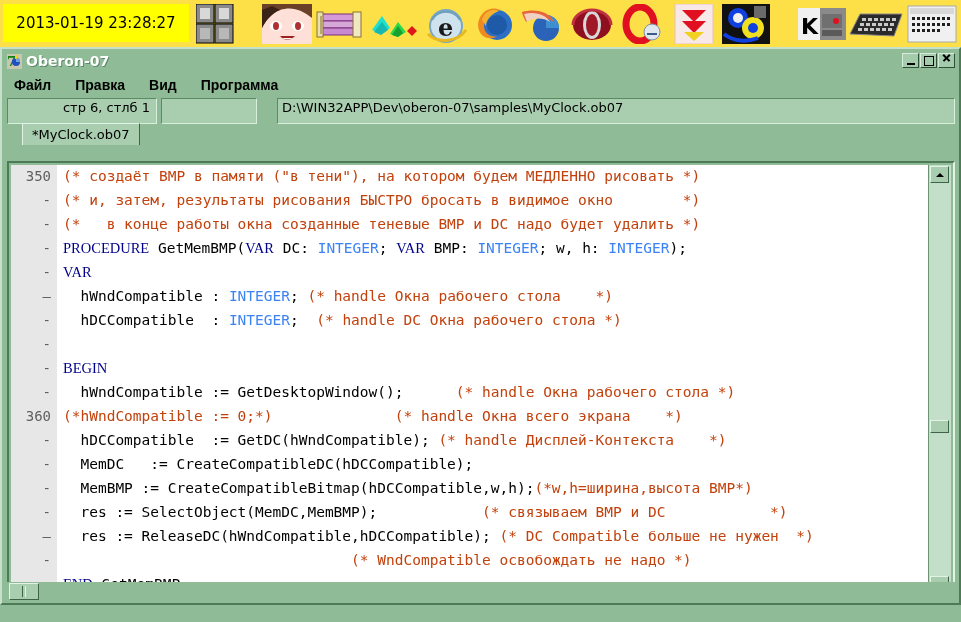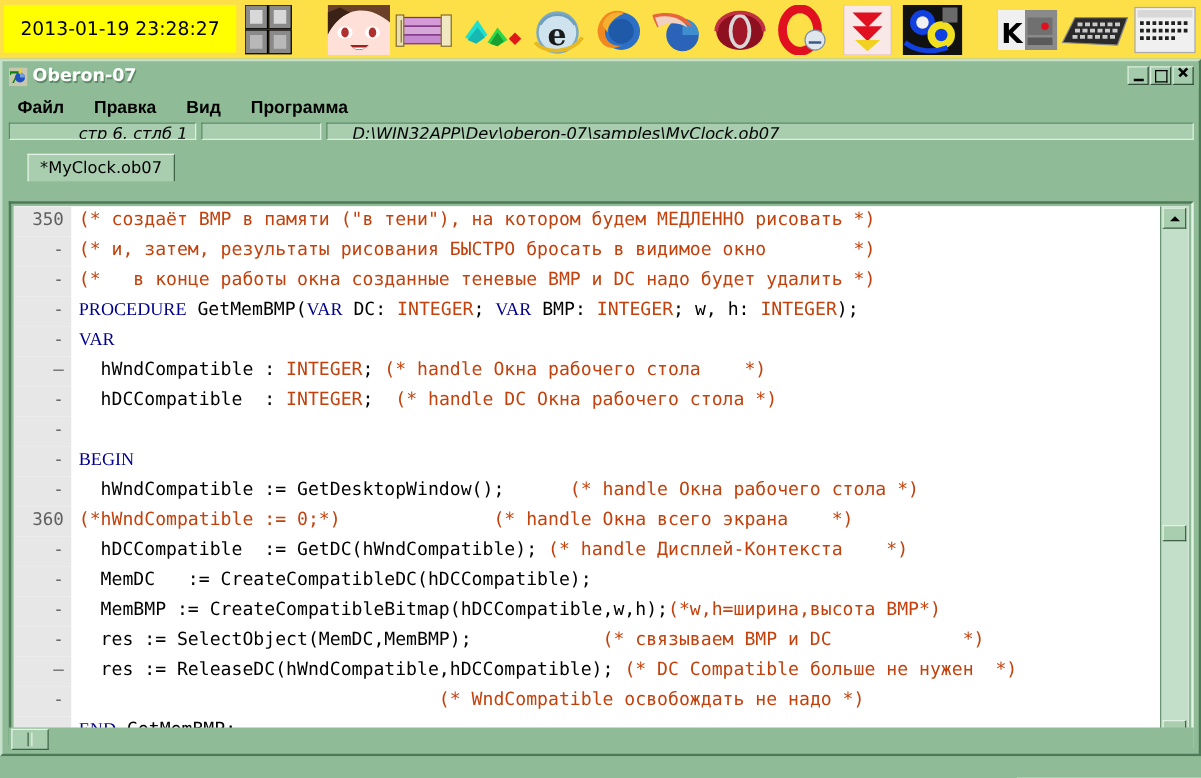--- a/index.html
+++ b/index.html
@@ -63,36 +63,35 @@
     position:absolute;left:2px;top:25px;width:955px;height:22px;
     display:flex;align-items:center;
   }
   .menuitem{
     font-size:14px;font-weight:bold;color:#000;
     font-family:Liberation Sans, sans-serif;
     padding:1px 10px;margin-right:4px;white-space:nowrap;cursor:default;
   }
   
   #statusstrip{
-    position:absolute;left:5px;top:49px;width:948px;height:14px;
+    position:absolute;left:5px;top:49px;width:948px;height:26px;
     display:flex;
-    font-style:italic;
   }
   .sunken{
     background:#a8cdaf;
     border-top:1px solid #5b8a64;border-left:1px solid #5b8a64;
     border-right:1px solid #d9efdd;border-bottom:1px solid #d9efdd;
     box-sizing:border-box;
     font-size:13px;color:#000;
     font-family:"DejaVu Sans", sans-serif;
     line-height:17px;overflow:hidden;white-space:nowrap;
   }
   #st-pos{width:150px;text-align:right;padding-right:6px;}
   #st-mid{width:96px;margin-left:4px;}
-  #st-path{flex:1;margin-left:4px;padding-left:20px;}
+  #st-path{flex:1;margin-left:20px;padding-left:4px;}
   
   #tabstrip{
     position:absolute;left:15px;top:74px;width:948px;height:22px;
   }
   #tab0{
     position:absolute;left:5px;top:0px;height:22px;
     padding:0 9px;
     background:#a8cdaf;
     border-top:1px solid #e2f3e5;border-left:1px solid #e2f3e5;
     border-right:1px solid #3f6347;
@@ -121,21 +120,21 @@
     color:#606060;font-family:"DejaVu Sans Mono", monospace;
     font-size:14px;text-align:right;padding-right:6px;box-sizing:border-box;
     line-height:23px;
   }
   .line{
     padding-left:6px;white-space:pre;
     font-family:"DejaVu Sans Mono", monospace;
     font-size:14.5px;line-height:23px;color:#000000;
   }
   .kw{color:#00008b;font-family:Liberation Serif, serif;}
-  .ty{color:#c2410c;}
+  .ty{color:#3b82f6;}
   .cm{color:#c2410c;}
   
   #vscroll{
     position:absolute;right:0px;top:0px;width:22px;height:429px;
     background:#c4dfc9;
     border-left:1px solid #6a9472;
   }
   .sbtn{
     position:absolute;left:1px;width:19px;height:17px;
     background:#a8cdaf;

